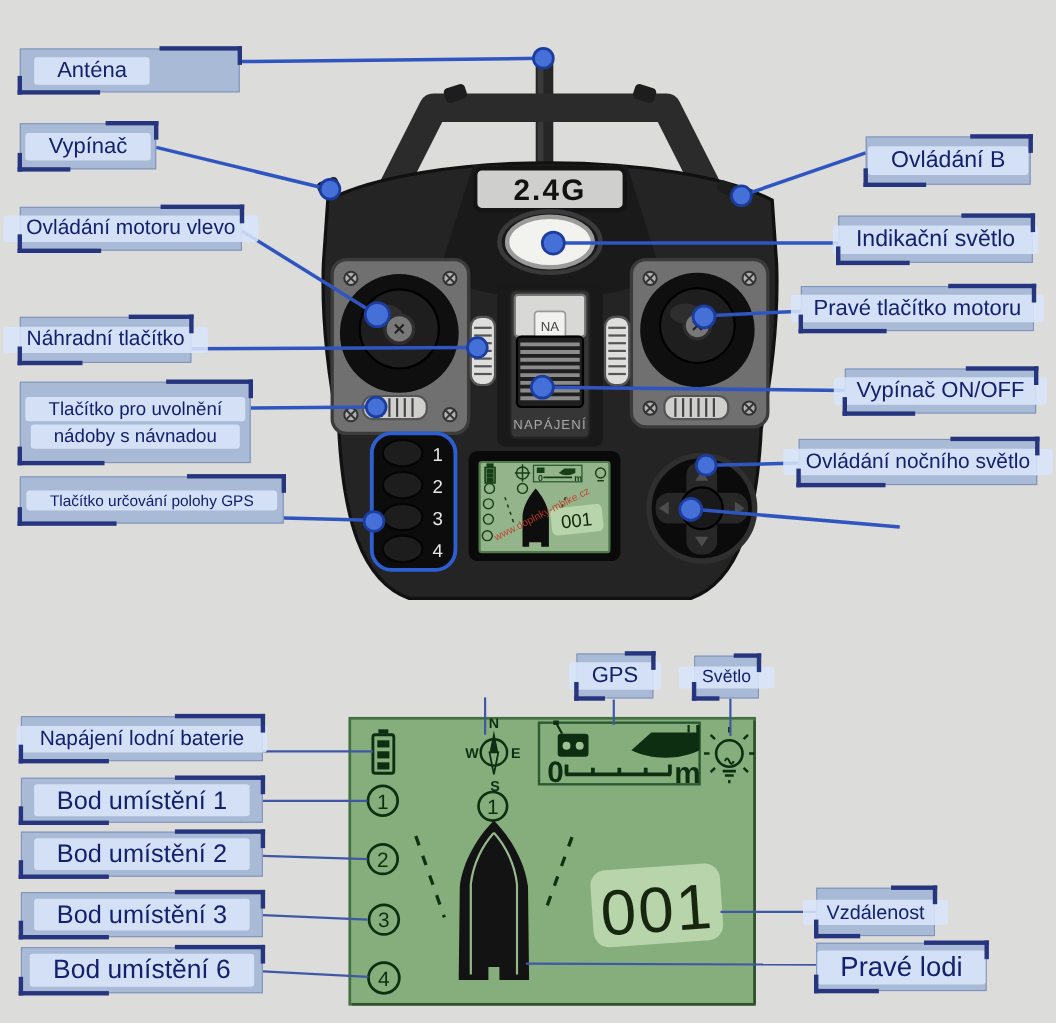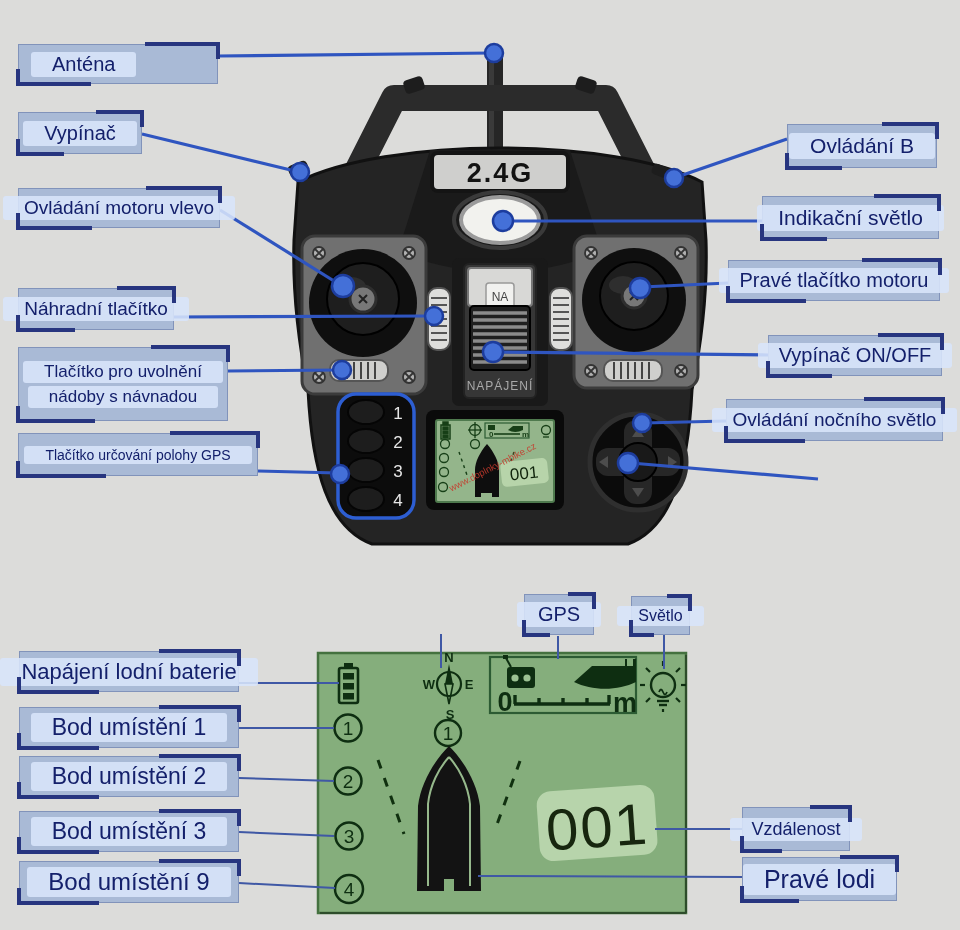--- a/index.html
+++ b/index.html
@@ -416,34 +416,34 @@
 <div class="callout" style="left:726px;top:399px;width:217px;height:42px;font-size:19px">
   <span class="hl">Ovládání nočního světlo</span>
 </div>
 
 <div class="callout" style="left:524px;top:594px;width:70px;height:41px;font-size:20px">
   <span class="hl">GPS</span>
 </div>
 <div class="callout" style="left:631px;top:596px;width:59px;height:39px;font-size:16px">
   <span class="hl">Světlo</span>
 </div>
-<div class="callout" style="left:19px;top:651px;width:220px;height:41px;font-size:22px">
+<div class="callout" style="left:19px;top:651px;width:220px;height:41px;font-size:19px">
   <span class="hl">Napájení lodní baterie</span>
 </div>
 <div class="callout" style="left:19px;top:707px;width:220px;height:41px;font-size:23px">
   <span class="hl">Bod umístění 1</span>
 </div>
 <div class="callout" style="left:19px;top:756px;width:220px;height:41px;font-size:23px">
   <span class="hl">Bod umístění 2</span>
 </div>
 <div class="callout" style="left:19px;top:811px;width:220px;height:41px;font-size:23px">
   <span class="hl">Bod umístění 3</span>
 </div>
 <div class="callout" style="left:19px;top:861px;width:220px;height:42px;font-size:24px">
-  <span class="hl">Bod umístění 9</span>
+  <span class="hl">Bod umístění 6</span>
 </div>
 <div class="callout" style="left:742px;top:807px;width:108px;height:44px;font-size:18px">
   <span class="hl">Vzdálenost</span>
 </div>
 <div class="callout" style="left:742px;top:857px;width:155px;height:44px;font-size:25px">
   <span class="hl">Pravé lodi</span>
 </div>
 
 </div>
 

